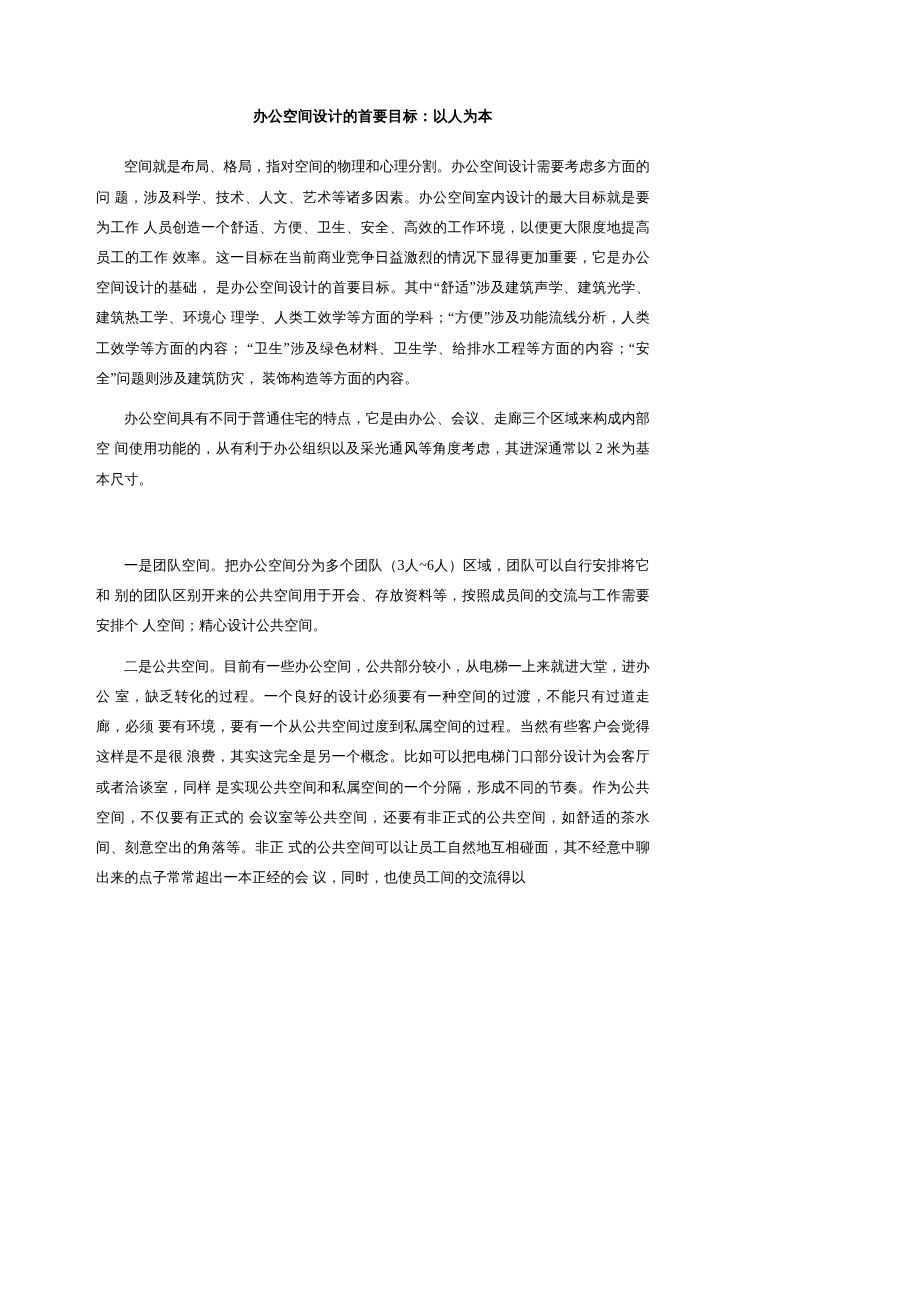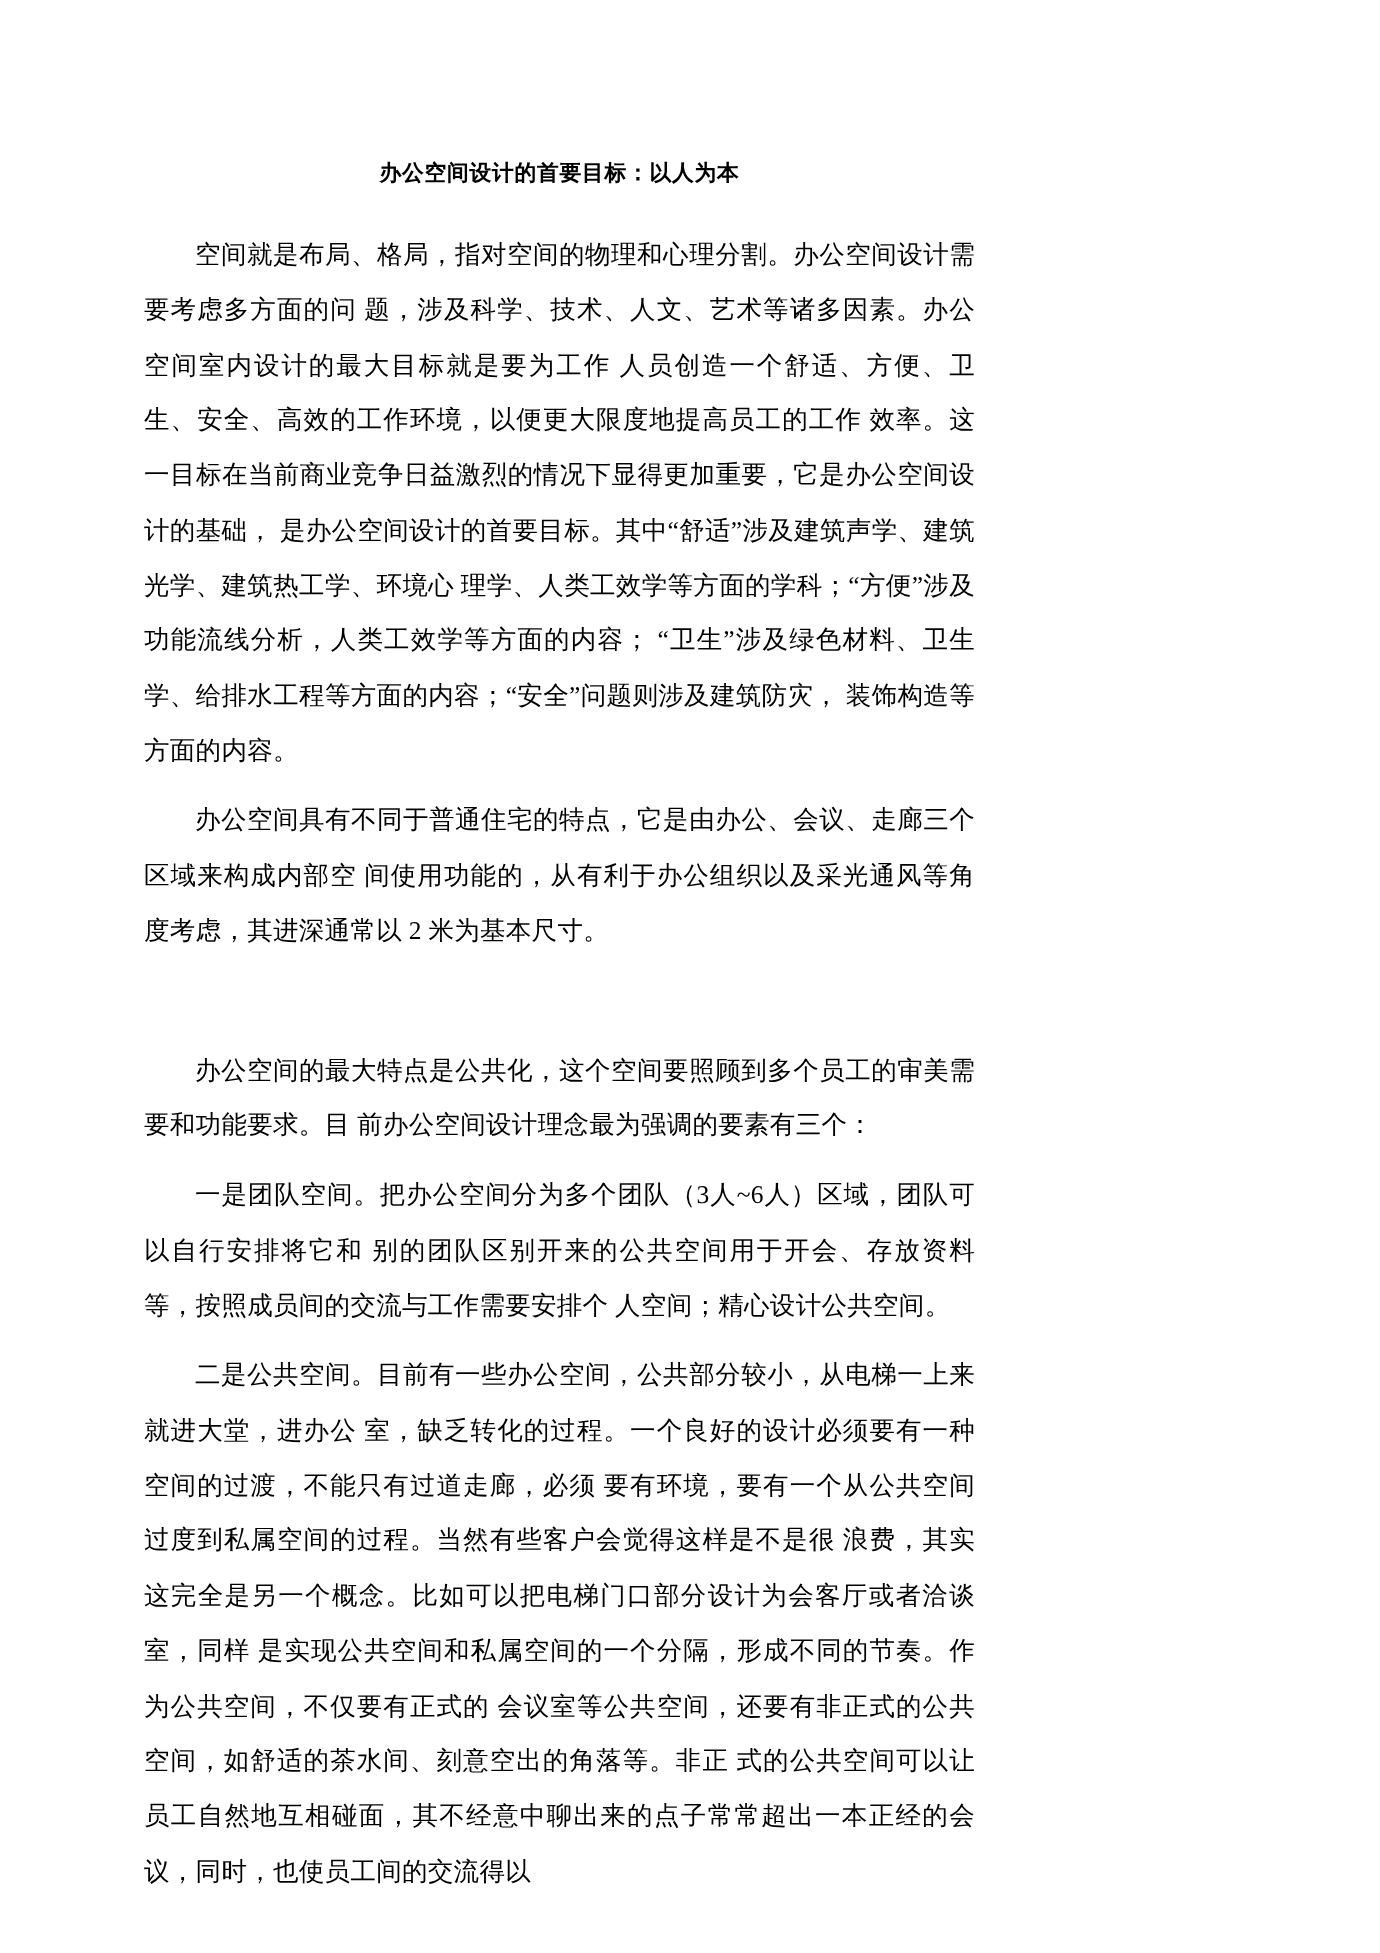--- a/index.html
+++ b/index.html
@@ -25,21 +25,21 @@
   }
   .doc-title {
     text-align: center;
     font-size: 14.5px;
     font-weight: bold;
     letter-spacing: 0.5px;
     margin: 0 0 26px 0;
     line-height: 1.4;
   }
   .para {
-    font-size: 17px;
+    font-size: 14px;
     line-height: 2.16;
     text-align: justify;
     text-justify: inter-ideograph;
     margin: 0 0 10px 0;
     text-indent: 2em;
     letter-spacing: 0.2px;
   }
   .gap {
     height: 46px;
   }
@@ -50,19 +50,18 @@
 <div class="page">
 
   <h1 class="doc-title">办公空间设计的首要目标：以人为本</h1>
 
   <p class="para">空间就是布局、格局，指对空间的物理和心理分割。办公空间设计需要考虑多方面的问 题，涉及科学、技术、人文、艺术等诸多因素。办公空间室内设计的最大目标就是要为工作 人员创造一个舒适、方便、卫生、安全、高效的工作环境，以便更大限度地提高员工的工作 效率。这一目标在当前商业竞争日益激烈的情况下显得更加重要，它是办公空间设计的基础， 是办公空间设计的首要目标。其中“舒适”涉及建筑声学、建筑光学、建筑热工学、环境心 理学、人类工效学等方面的学科；“方便”涉及功能流线分析，人类工效学等方面的内容； “卫生”涉及绿色材料、卫生学、给排水工程等方面的内容；“安全”问题则涉及建筑防灾， 装饰构造等方面的内容。</p>
 
   <p class="para">办公空间具有不同于普通住宅的特点，它是由办公、会议、走廊三个区域来构成内部空 间使用功能的，从有利于办公组织以及采光通风等角度考虑，其进深通常以 2 米为基本尺寸。</p>
 
   <div class="gap"></div>
 
-  <p class="para">办公空间的最大特点是公共化，这个空间要照顾到多个员工的审美需要和功能要求。目 前办公空间设计理念最为强调的要素有三个：</p>
 
   <p class="para">一是团队空间。把办公空间分为多个团队（3人~6人）区域，团队可以自行安排将它和 别的团队区别开来的公共空间用于开会、存放资料等，按照成员间的交流与工作需要安排个 人空间；精心设计公共空间。</p>
 
   <p class="para">二是公共空间。目前有一些办公空间，公共部分较小，从电梯一上来就进大堂，进办公 室，缺乏转化的过程。一个良好的设计必须要有一种空间的过渡，不能只有过道走廊，必须 要有环境，要有一个从公共空间过度到私属空间的过程。当然有些客户会觉得这样是不是很 浪费，其实这完全是另一个概念。比如可以把电梯门口部分设计为会客厅或者洽谈室，同样 是实现公共空间和私属空间的一个分隔，形成不同的节奏。作为公共空间，不仅要有正式的 会议室等公共空间，还要有非正式的公共空间，如舒适的茶水间、刻意空出的角落等。非正 式的公共空间可以让员工自然地互相碰面，其不经意中聊出来的点子常常超出一本正经的会 议，同时，也使员工间的交流得以</p>
 
 </div>
 
 </body></html>

